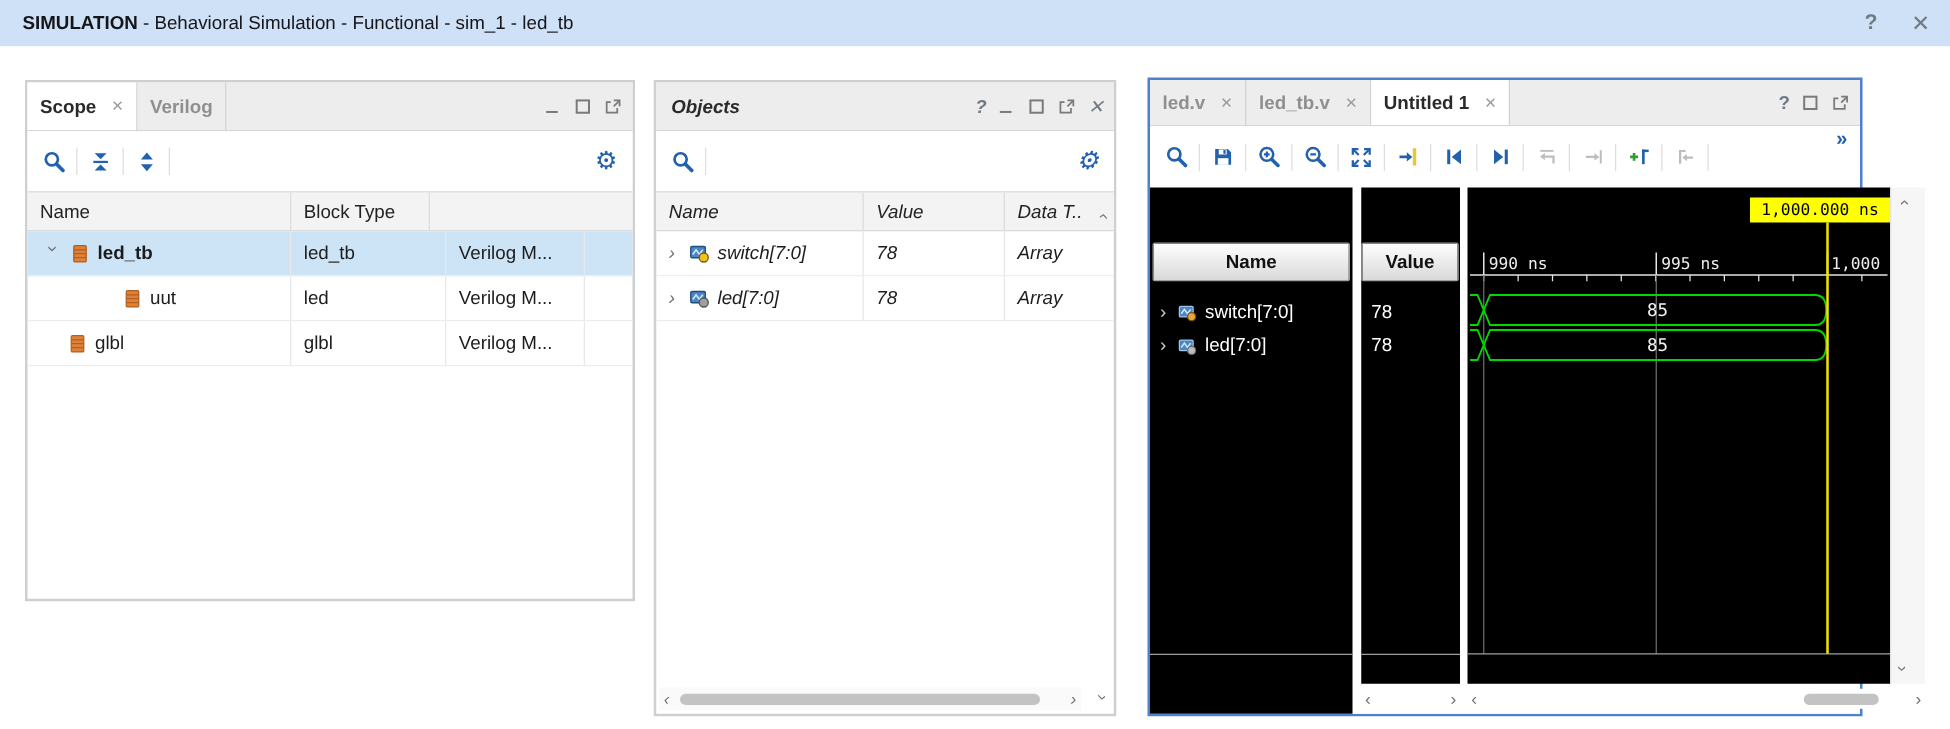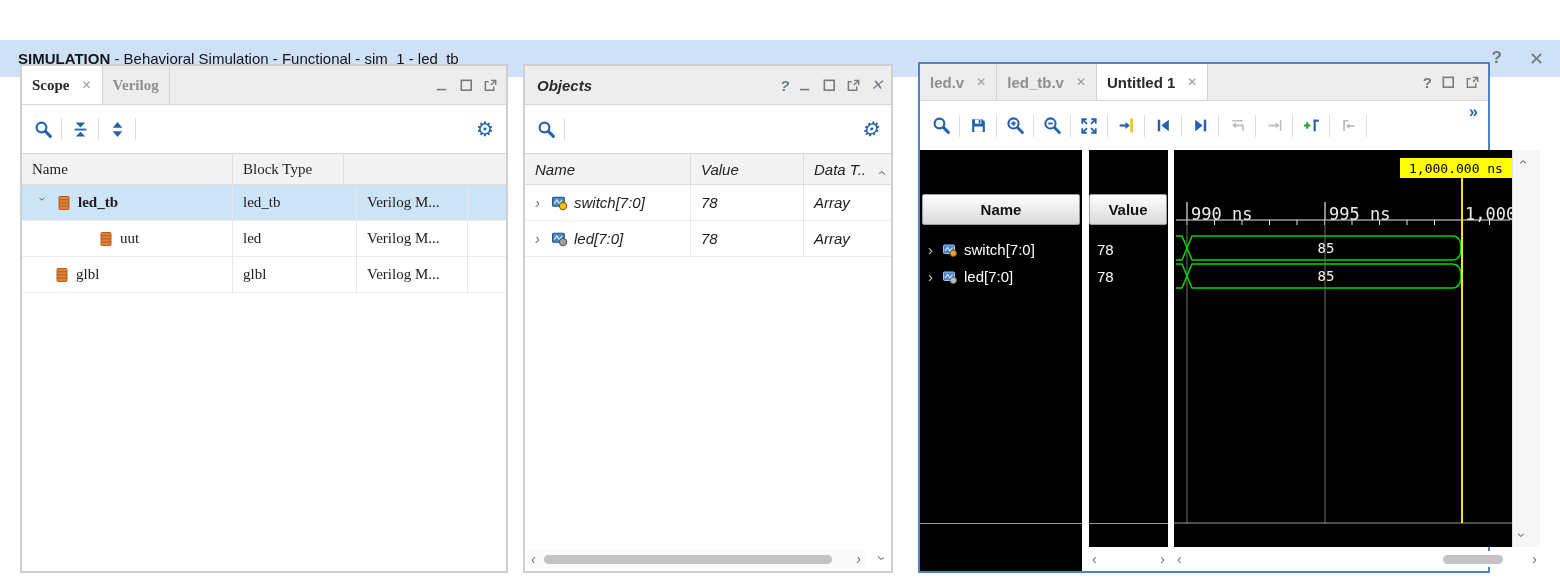--- a/index.html
+++ b/index.html
@@ -3,29 +3,29 @@
 <meta charset="utf-8">
 <style>
   html,body{margin:0;padding:0;background:#ffffff;}
   .stage{position:relative;width:1560px;height:583px;background:#fff;
          font-family:"Liberation Sans",sans-serif;overflow:hidden;}
   .bold{font-weight:bold;}
   .mono{font-family:"DejaVu Sans Mono",monospace;}
 
   
   .topbar{position:absolute;left:0;top:8;width:1560px;height:37px;background:#cfe1f7;
-          display:flex;align-items:center;margin-top:40px;}
+          display:flex;align-items:center;}
   .topbar-title{margin-left:18px;font-size:15px;color:#15151a;white-space:pre;}
   .tb-ico{color:#6f7a86;font-size:17px;font-weight:bold;cursor:default;}
   .tb-help{position:absolute;right:58px;top:8px;}
   .tb-close{position:absolute;right:16px;top:8px;font-weight:normal;font-size:18px;}
 
   
   .panel{position:absolute;background:#fff;border:2px solid #cfcfcf;box-sizing:border-box;}
-  .panel.scope{left:20px;top:64px;width:488px;height:509px;font-family:Liberation Serif, serif;}
+  .panel.scope{left:20px;top:64px;width:488px;height:417px;}
   .panel.objects{left:523px;top:64px;width:370px;height:509px;font-style:italic;}
   .panel.wave{left:918px;top:62px;width:572px;height:511px;border-color:#4f80cc;}
 
   .tabbar{height:38px;background:#ededed;border-bottom:1px solid #d6d6d6;display:flex;align-items:stretch;position:relative;}
   .wave .tabbar{height:36px;}
   .tab{display:flex;align-items:center;padding:0 10px;font-size:15px;color:#8f8f8f;font-weight:bold;
        border-right:1px solid #d2d2d2;cursor:default;}
   .tab.active{background:#ffffff;color:#2a2a2a;}
   .tab .tab-close{margin-left:12px;font-size:12px;color:#9a9a9a;font-weight:normal;}
   .titlebar{height:38px;background:#ededed;border-bottom:1px solid #d6d6d6;display:flex;align-items:center;position:relative;}
@@ -75,21 +75,21 @@
   .wv-values{left:169px;top:0;width:79px;height:397px;}
   .wv-waves{left:254px;top:0;width:338px;height:397px;overflow:hidden;}
   .wv-vscroll{position:absolute;left:592px;top:0;width:27px;height:397px;background:#f6f6f6;border-left:1px solid #e2e2e2;}
   .wv-headbtn{position:absolute;height:31px;background:linear-gradient(#fefefe,#d9d9d9);
               border:1px solid #9f9f9f;border-radius:2px;box-sizing:border-box;
               display:flex;align-items:center;justify-content:center;
               font-size:15px;font-weight:bold;color:#111;}
   .wv-sig{position:absolute;left:0;right:0;height:27px;display:flex;align-items:center;color:#fff;font-size:15px;}
   .wv-val{position:absolute;left:8px;color:#fff;font-size:15px;height:27px;display:flex;align-items:center;}
   .wv-sepline{position:absolute;left:0;right:0;height:1px;background:#9f9f9f;}
-  .ruler-label{position:absolute;color:#ececec;font-size:17px;}
+  .ruler-label{position:absolute;color:#ececec;font-size:13px;}
   .time-badge{position:absolute;left:226px;top:8px;width:112px;height:20px;background:#ffff00;
               color:#000;font-size:13px;display:flex;align-items:center;justify-content:center;}
 </style>
 </head>
 <body>
 
 <div class="stage">
 
   <div class="topbar">
     <div class="topbar-title"><span class="bold">SIMULATION</span><span> - Behavioral Simulation - Functional - sim_1 - led_tb</span></div>

